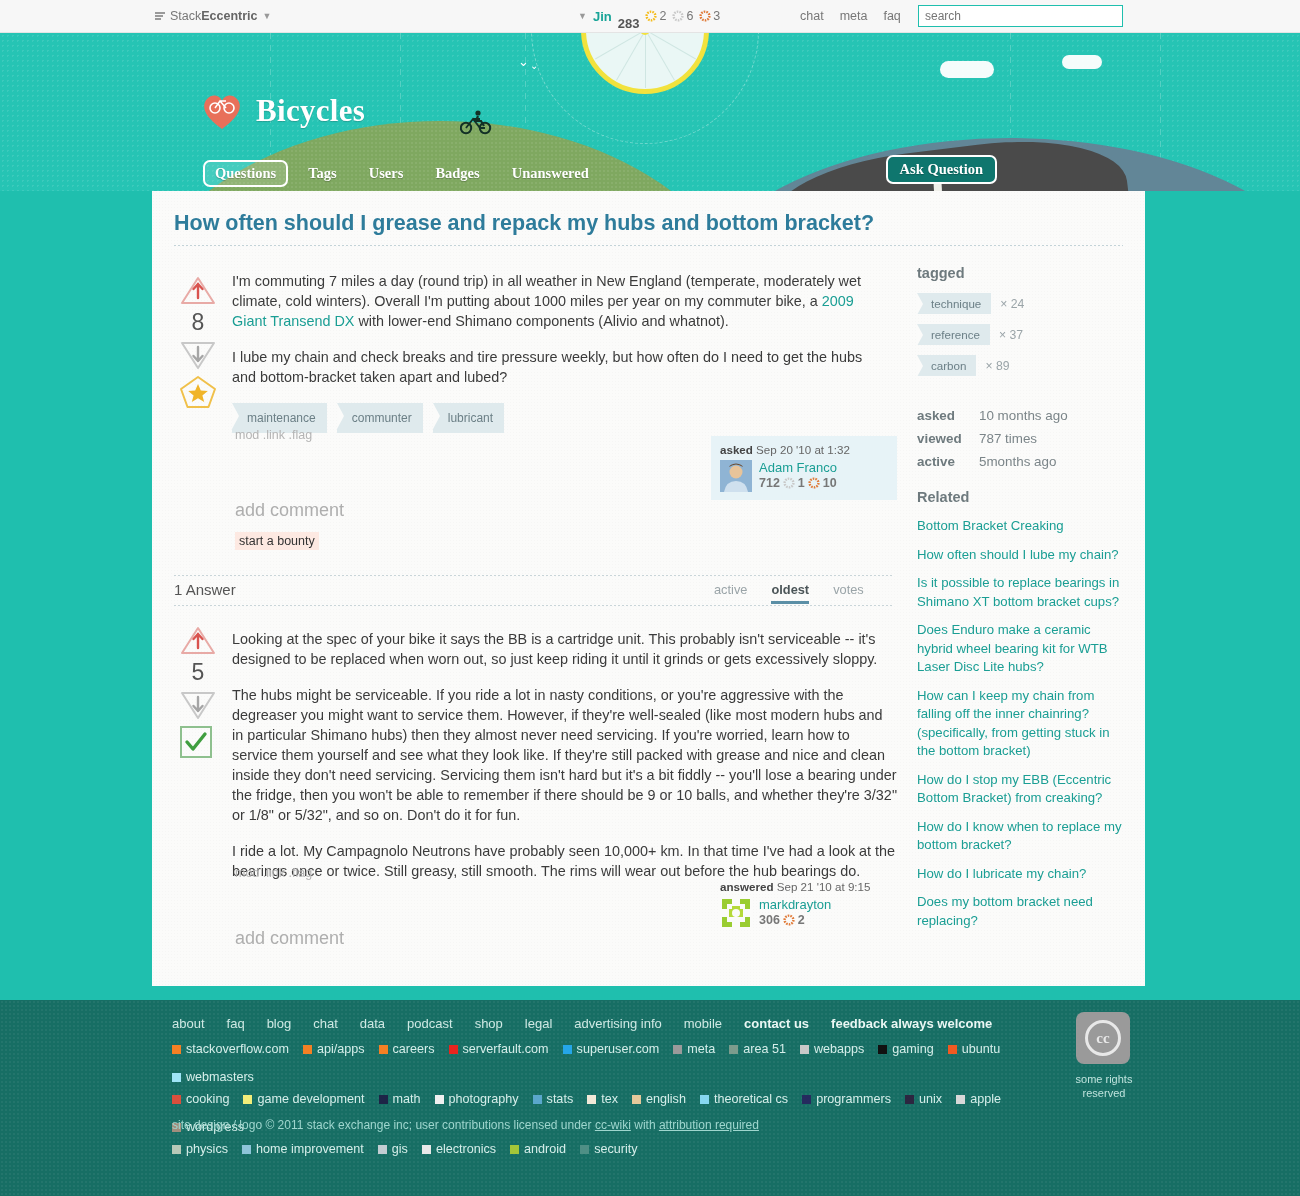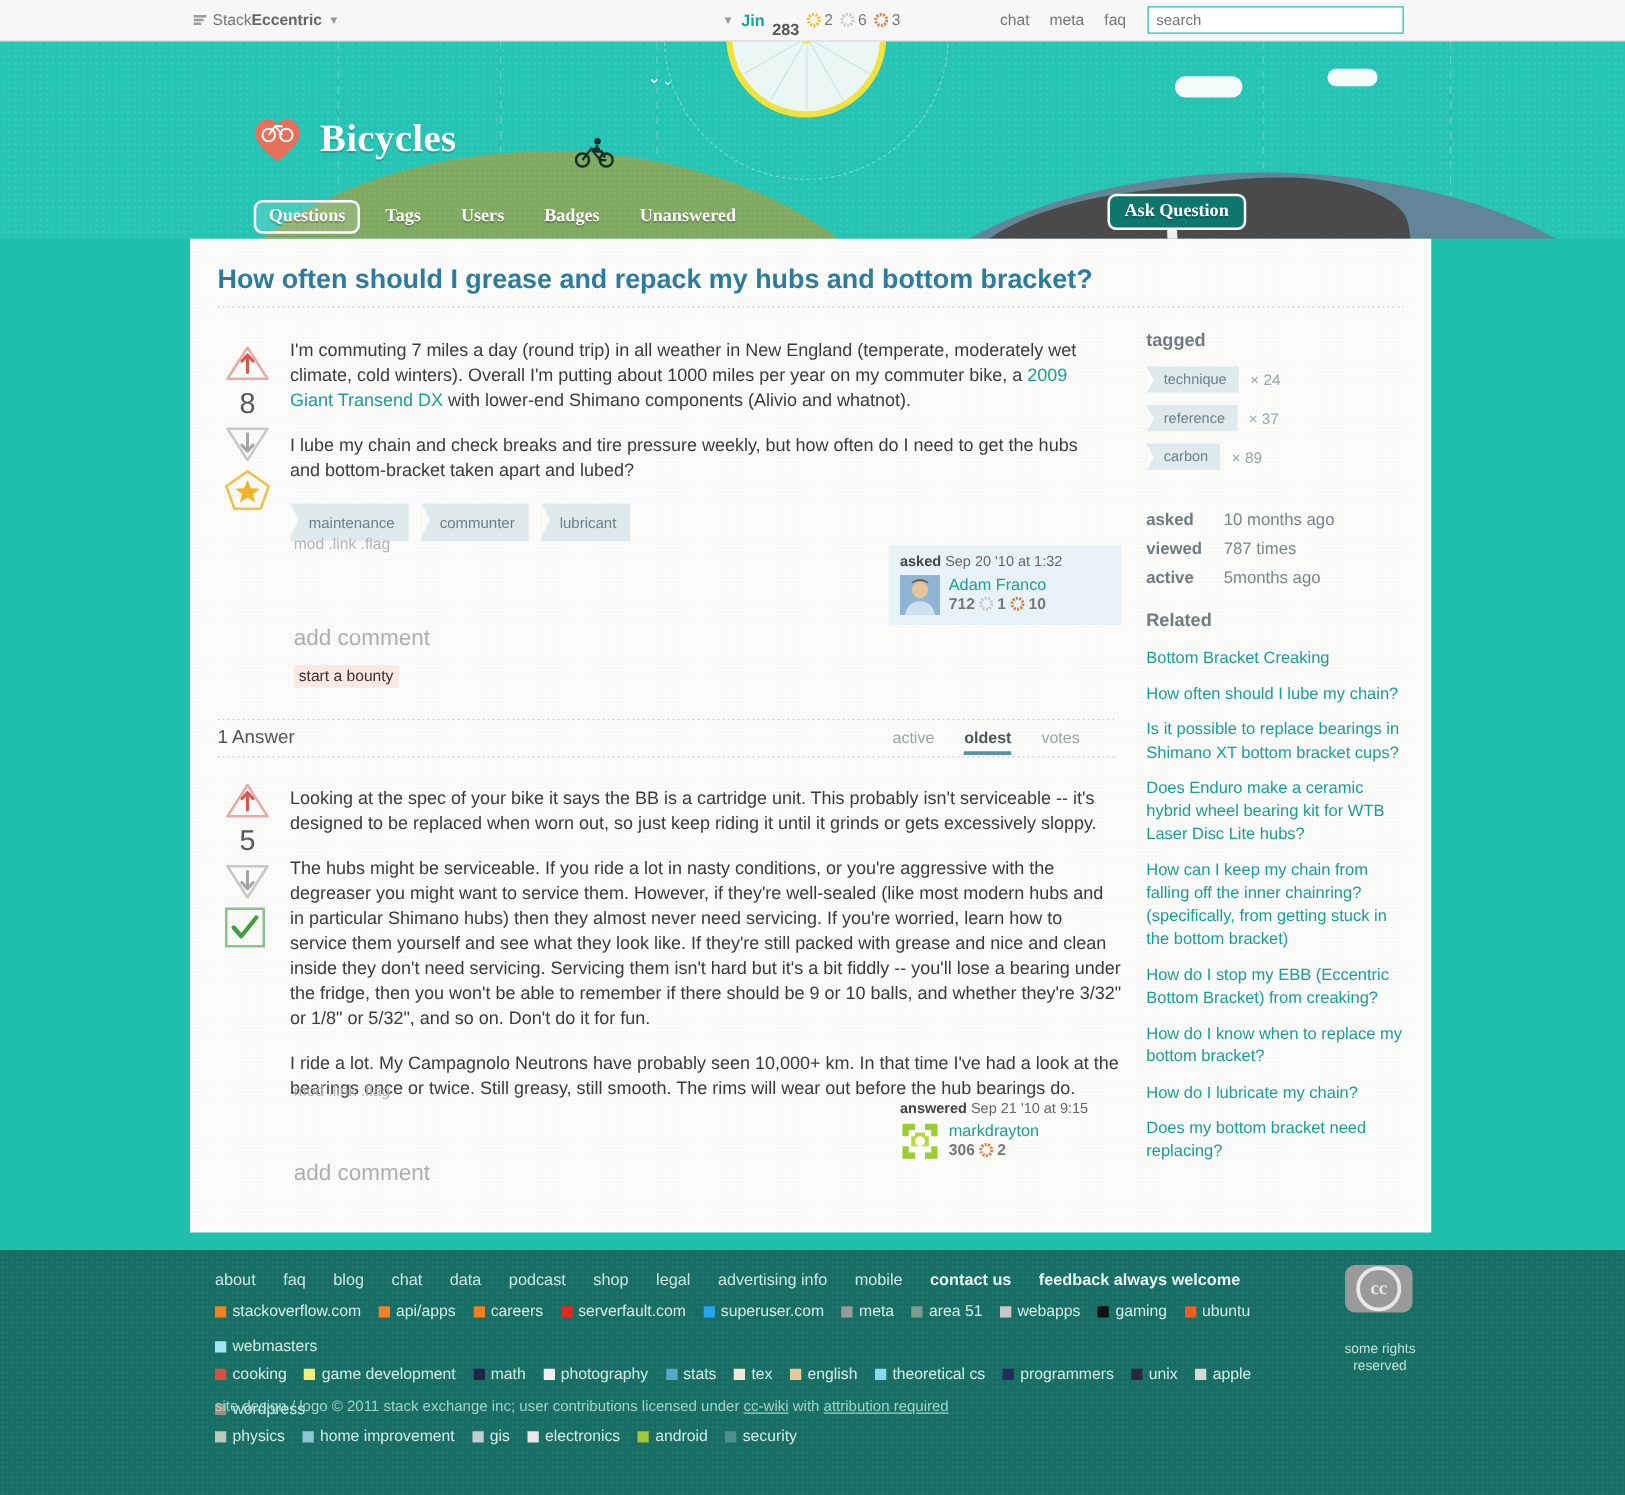--- a/index.html
+++ b/index.html
@@ -199,21 +199,21 @@
     background-size:4px 4px;}
   .f-links{position:absolute;left:172px;top:16px;display:flex;gap:22px;
     font-size:13px;color:#cfe9e4;}
   .f-links .b{font-weight:bold;color:#eaf7f4;}
   .f-sites{position:absolute;left:172px;top:42px;width:880px;}
   .f-row{display:flex;flex-wrap:wrap;gap:14px;margin-bottom:8px;}
   .f-site{display:flex;align-items:center;gap:5px;font-size:12.6px;color:#d6eeea;}
   .sq{width:9px;height:9px;display:inline-block;}
   .copy{position:absolute;left:172px;top:118px;font-size:12px;color:#9fd6ce;}
   .copy u{text-decoration:underline;}
-  .cc{position:absolute;left:1076px;top:12px;width:54px;height:38px;border-radius:8px;background:#9a9a9a;
+  .cc{position:absolute;left:1076px;top:12px;width:54px;height:52px;border-radius:8px;background:#9a9a9a;
     display:flex;align-items:center;justify-content:center;}
   .cc-inner{width:36px;height:36px;border-radius:50%;border:3px solid #e8e8e8;color:#e8e8e8;
     display:flex;align-items:center;justify-content:center;font-size:15px;font-weight:bold;
     font-family:"Liberation Serif",serif;}
   .cc-text{position:absolute;left:1058px;top:72px;width:92px;text-align:center;
     font-size:11px;color:#bfe3dd;line-height:14px;}
 </style>
 </head>
 <body>
 

